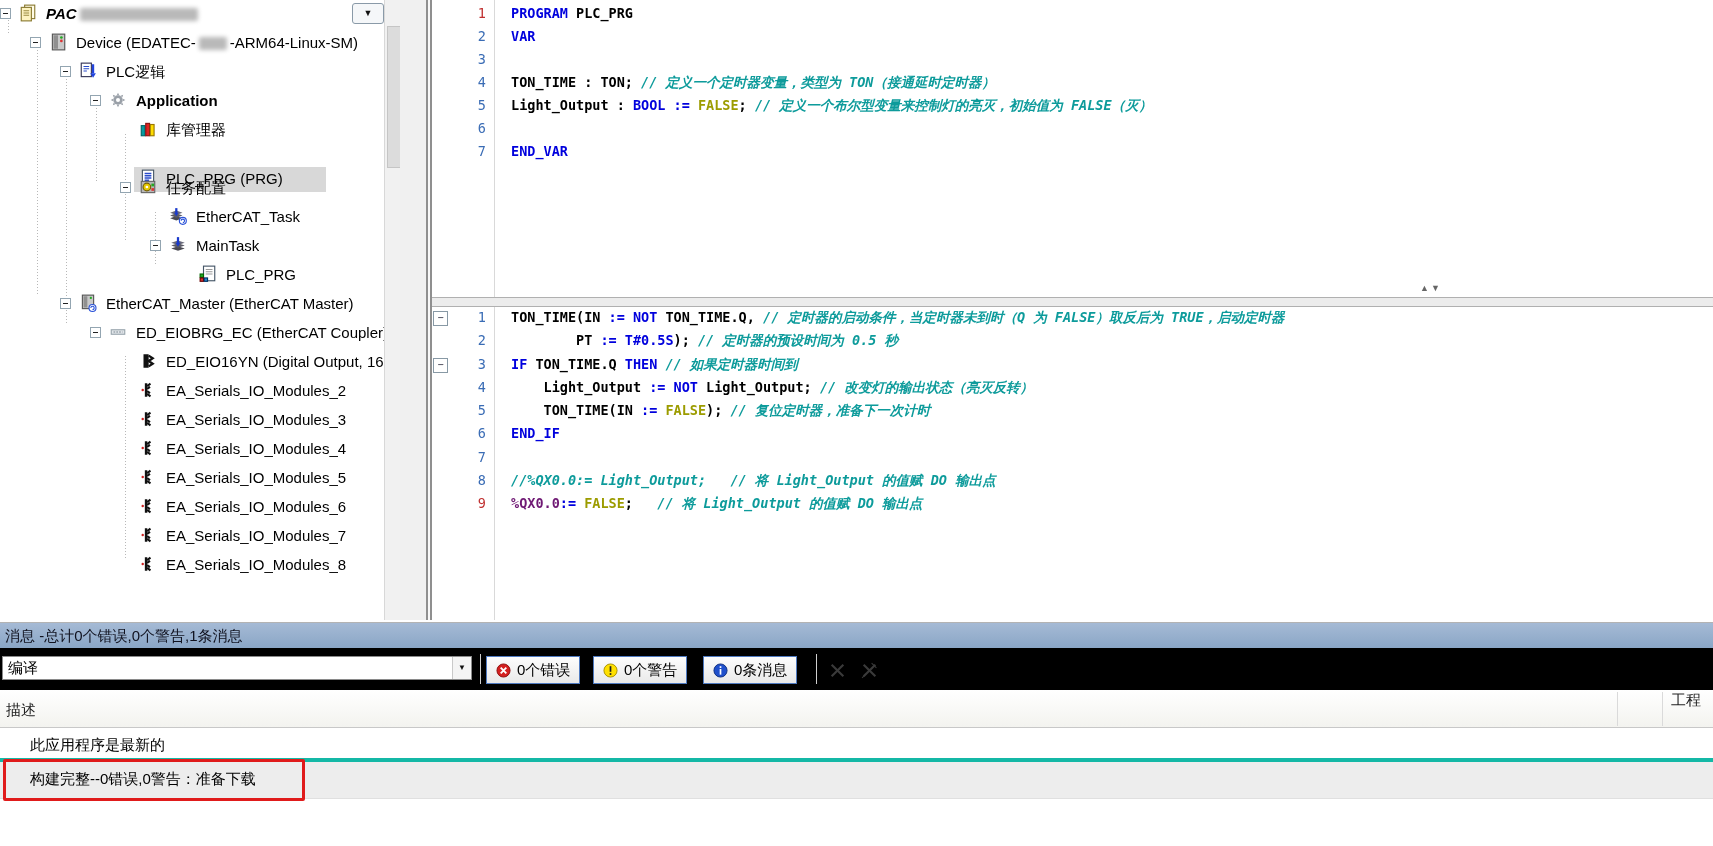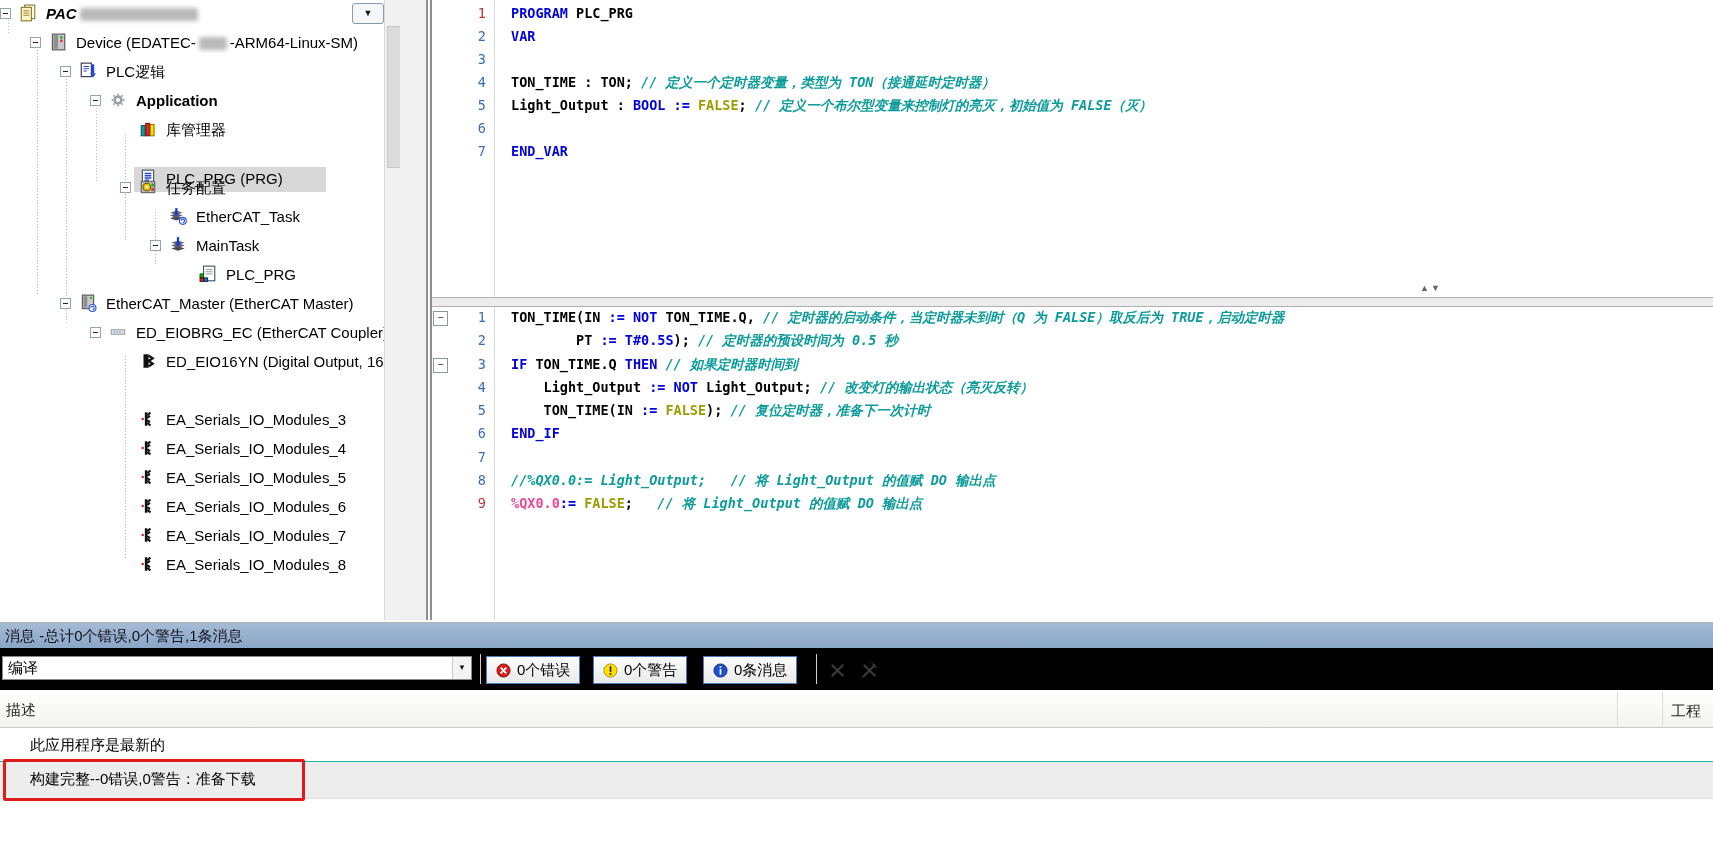--- a/index.html
+++ b/index.html
@@ -35,21 +35,21 @@
   .lnum.cur{color:#c03030;}
   .csegs{position:absolute;left:79px;top:0;}
   .fold{position:absolute;left:1px;top:4px;width:13px;height:13px;border:1px solid #8899a5;background:#fff;
         font-size:10px;line-height:11px;text-align:center;color:#334;font-weight:normal;}
   .seg-kw{color:#0000dd;}
   .seg-id{color:#000;}
   .seg-op{color:#0000dd;}
   .seg-tm{color:#0000dd;}
   .seg-cm{color:#0d9b9b;font-style:italic;}
   .seg-lit{color:#9c9c00;}
-  .seg-addr{color:#ec4899;}
+  .seg-addr{color:#701a75;}
   #editor-splitter{position:absolute;left:0;top:297px;width:1281px;height:10px;background:#ececec;
                    border-top:1px solid #b0b0b0;border-bottom:1px solid #b0b0b0;box-sizing:border-box;}
   #splitter-arrows{position:absolute;left:988px;top:283px;font-size:9px;color:#666;letter-spacing:2px;}
   
   #msg-titlebar{position:absolute;left:0;top:622px;width:1713px;height:26px;
                 background:linear-gradient(#a5bad5,#8aa6c6);border-top:1px solid #b3b3b3;
                 font-size:15px;line-height:26px;color:#10121f;box-sizing:border-box;padding-left:5px;}
   #msg-toolbar{position:absolute;left:0;top:648px;width:1713px;height:42px;background:#000000;}
   #combo{position:absolute;left:2px;top:8px;width:470px;height:24px;border:1px solid #8a8a8a;background:#fff;
          font-size:15px;line-height:22px;padding-left:5px;box-sizing:border-box;}
@@ -58,24 +58,24 @@
   .tsep{position:absolute;top:6px;width:1px;height:30px;background:#cfcfcf;}
   .tbtn{position:absolute;top:8px;height:28px;border:1px solid #4f7ac0;box-sizing:border-box;
         background:linear-gradient(#fdfdfd,#e9e9e9);font-size:15px;display:flex;align-items:center;
         gap:6px;padding:0 9px;white-space:nowrap;}
   .tbtn svg{width:15px;height:15px;flex:0 0 auto;}
   .xbtn{position:absolute;top:10px;width:26px;height:24px;display:flex;align-items:center;justify-content:center;}
   .xbtn svg{width:17px;height:17px;}
   #grid-header{position:absolute;left:0;top:690px;width:1713px;height:38px;
                background:linear-gradient(#ffffff,#f3f3ef);border-bottom:1px solid #c8c8c8;box-sizing:border-box;}
   #col-desc{position:absolute;left:6px;top:11px;font-size:15px;color:#222;}
-  #col-proj{position:absolute;left:1671px;top:12px;font-size:15px;color:#222;}
+  #col-proj{position:absolute;left:1671px;top:1px;font-size:15px;color:#222;}
   .vline-h{position:absolute;top:2px;width:1px;height:34px;background:#dadada;}
   .vline-b{position:absolute;width:1px;background:#e7e7e7;}
-  #row1{position:absolute;left:0;top:728px;width:1713px;height:34px;background:#fff;border-bottom:1px solid #14b8a6;box-sizing:border-box;}
+  #row1{position:absolute;left:0;top:728px;width:1713px;height:34px;background:#fff;border-bottom:4px solid #14b8a6;box-sizing:border-box;}
   #row2{position:absolute;left:0;top:762px;width:1713px;height:37px;background:#ededed;border-bottom:1px solid #e0e0e0;box-sizing:border-box;}
   .rowtext{position:absolute;left:30px;top:8px;font-size:15px;color:#000;white-space:nowrap;}
   #red-box{position:absolute;left:3px;top:759px;width:302px;height:42px;border:3px solid #e01b1b;border-radius:2px;box-sizing:border-box;}
 </style>
 </head>
 <body>
 
 <div id="screen">
 
   <div id="tree">
@@ -220,20 +220,28 @@
             <path d="M4 8h8" stroke="#78858f" stroke-dasharray="1.5 1" fill="none"></path>
           </svg></span>
         <span class="tlabel" style="left: 136px;">ED_EIOBRG_EC (EtherCAT Coupler)</span>
       </div>
       <div class="trow" style="top: 352px;">
         <span class="ticon" style="left: 139px;"><svg viewBox="0 0 16 16">
             <rect x="4" y="2" width="4.6" height="12" fill="#111"></rect>
             <path d="M8.6 3.2l3.6 2.4-3.6 2.4 3.6 2.4-3.6 2.4" stroke="#111" stroke-width="2" fill="none"></path>
           </svg></span>
         <span class="tlabel" style="left: 166px;">ED_EIO16YN (Digital Output, 16 C</span>
+      </div>
+      <div class="trow" style="top: 381px;">
+        <span class="ticon" style="left: 139px;"><svg viewBox="0 0 16 16">
+            <rect x="5.2" y="2" width="2.2" height="12" fill="#111"></rect>
+            <path d="M7.2 4.5l3-2.2M7.2 7l2.6-1.8M7.2 9l2.6 1.8M7.2 11.5l3 2.2" stroke="#111" stroke-width="1.8" fill="none"></path>
+            <circle cx="3.3" cy="8" r="1.1" fill="#cc2222"></circle>
+          </svg></span>
+        <span class="tlabel" style="left: 166px;">EA_Serials_IO_Modules_2</span>
       </div>
       <div class="trow" style="top: 410px;">
         <span class="ticon" style="left: 139px;"><svg viewBox="0 0 16 16">
             <rect x="5.2" y="2" width="2.2" height="12" fill="#111"></rect>
             <path d="M7.2 4.5l3-2.2M7.2 7l2.6-1.8M7.2 9l2.6 1.8M7.2 11.5l3 2.2" stroke="#111" stroke-width="1.8" fill="none"></path>
             <circle cx="3.3" cy="8" r="1.1" fill="#cc2222"></circle>
           </svg></span>
         <span class="tlabel" style="left: 166px;">EA_Serials_IO_Modules_3</span>
       </div>
       <div class="trow" style="top: 439px;">

